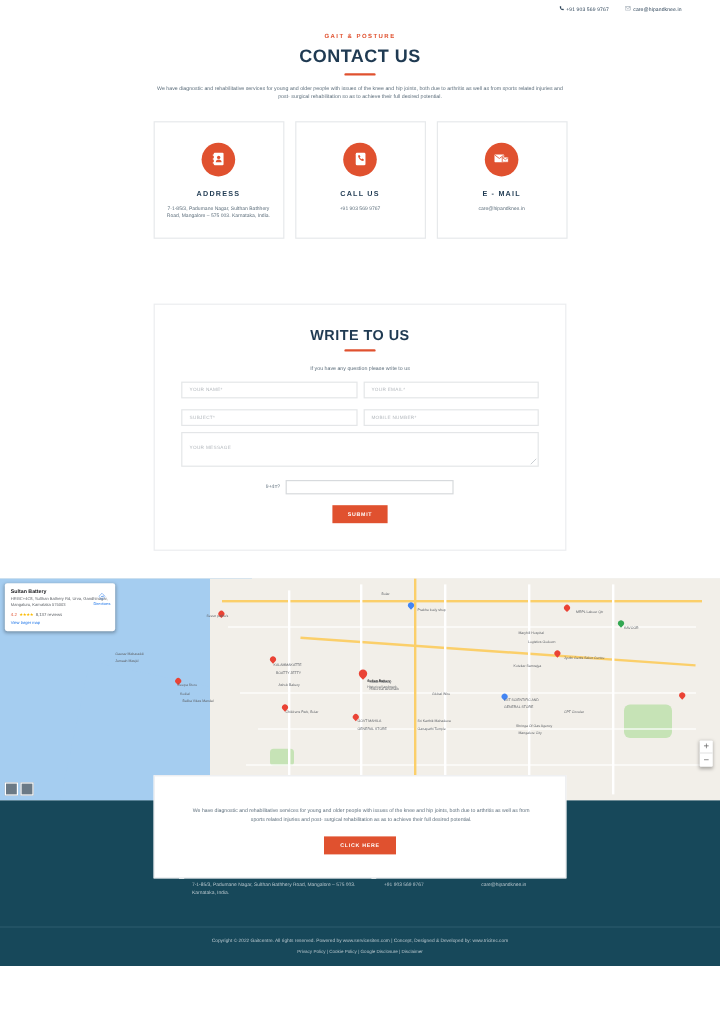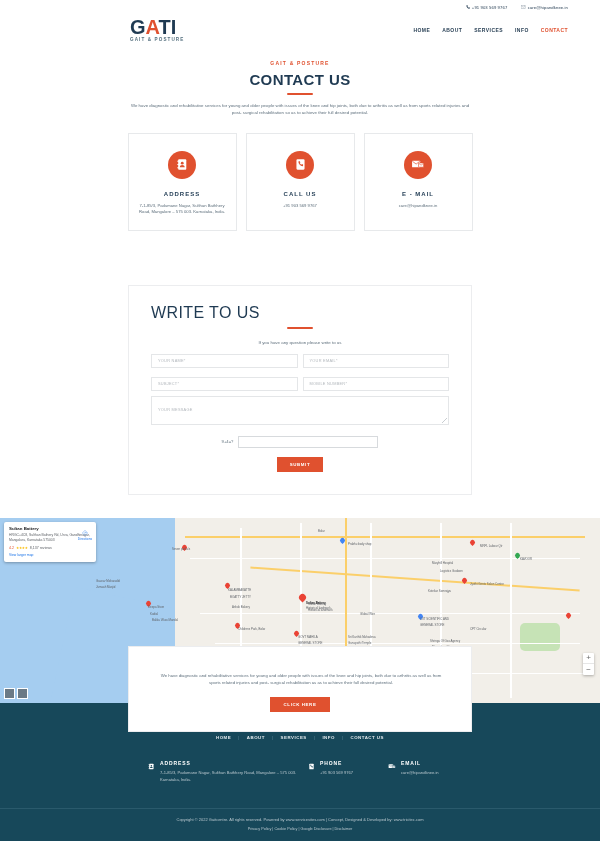--- a/index.html
+++ b/index.html
@@ -96,21 +96,21 @@
     margin-top: 6px; font-size: 4.2px; color: #5e6f7c;
     line-height: 1.6; text-align: center; width: 95px;
   }
 
   
   .form-wrap {
     margin: 54px auto 0; width: 344px; background: #fff;
     border: 1px solid #ecedef; padding: 18px 22px 22px;
   }
   .form-title {
-    font-size: 16px; font-weight: normal;
+    text-align: center; font-size: 12px; font-weight: bold;
     color: #1f3a52; letter-spacing: .4px;
   }
   .form-sub {
     text-align: center; font-size: 4.4px; color: #5e6f7c;
     margin-top: 11px;
   }
   .row { display: flex; gap: 5px; margin-top: 9px; }
   .fld {
     flex: 1; height: 14px; border: 1px solid #e4e6e8;
     display: flex; align-items: center; padding-left: 6px;
@@ -286,33 +286,20 @@
     </div>
     <div class="ti">
       <svg width="4.4" height="4" viewBox="0 0 18 14">
           <rect x="0.5" y="0.5" width="17" height="13" rx="1" fill="none" stroke="#2b4257"></rect>
           <path d="M1 2l8 6 8-6" fill="none" stroke="#2b4257"></path>
         </svg>
       <span>care@hipandknee.in</span>
     </div>
   </div>
 
-  <div class="header">
-    <div class="brand">
-      <div class="brand-word"><span>G</span><span class="a">A</span><span>TI</span></div>
-      <div class="brand-sub">GAIT &amp; POSTURE</div>
-    </div>
-    <div class="nav">
-      <a href="#">HOME</a>
-      <a href="#">ABOUT</a>
-      <a href="#">SERVICES</a>
-      <a href="#">INFO</a>
-      <a href="#" class="active">CONTACT</a>
-    </div>
-  </div>
 
   <div class="intro">
     <div class="eyebrow">GAIT &amp; POSTURE</div>
     <div class="page-title">CONTACT US</div>
     <div class="rule"></div>
     <p>We have diagnostic and rehabilitative services for young and older people with issues of the knee and hip joints, both due to arthritis as well as from sports related injuries and post- surgical rehabilitation so as to achieve their full desired potential.</p>
   </div>
 
   <div class="cards">
 

